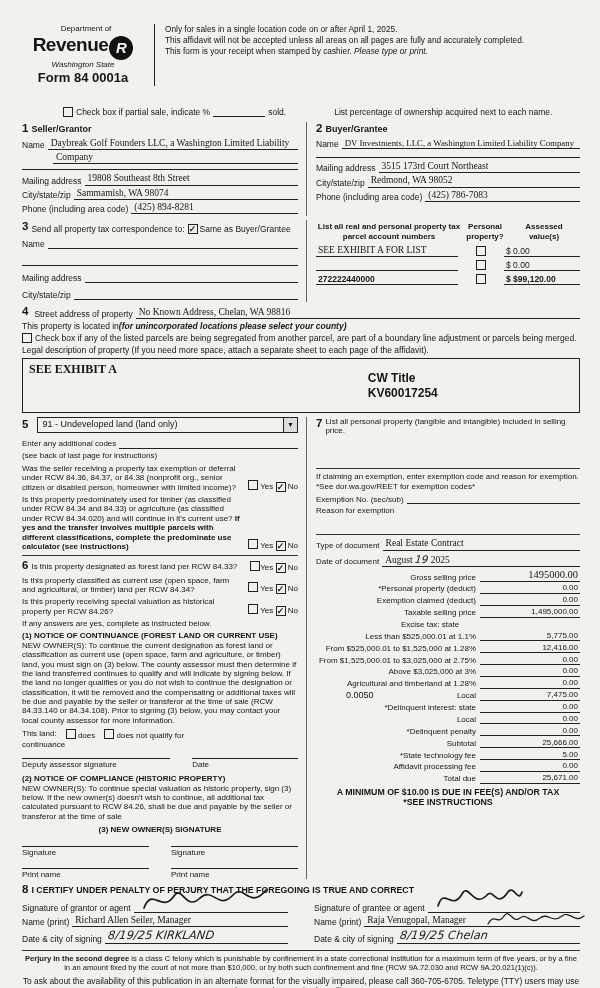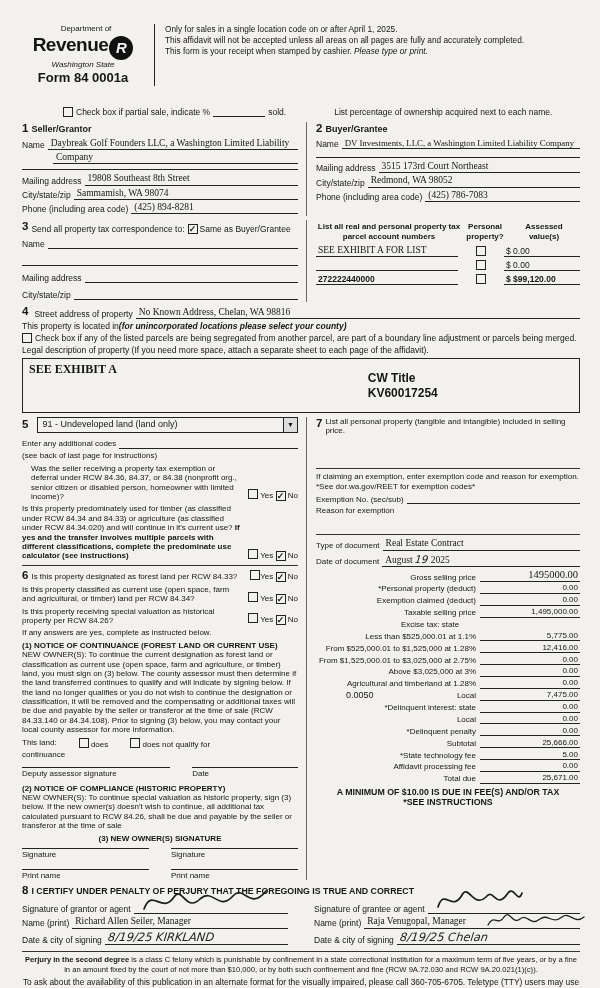--- a/index.html
+++ b/index.html
@@ -227,21 +227,21 @@
         <span class="dd">
             <span>91 - Undeveloped land (land only)</span>
             <span class="dd-btn">▼</span>
           </span>
       </div>
       <div class="fld" style="margin-top:5px;">
           <span>Enter any additional codes</span>
           <span class="fline"></span>
         </div>
       <div>(see back of last page for instructions)</div>
-      <div class="q" style="margin-top:4px;margin-left:9px;">
+      <div class="q" style="margin-top:4px;">
         <span class="qt">Was the seller receiving a property tax exemption or deferral under RCW 84.36, 84.37, or 84.38 (nonprofit org., senior citizen or disabled person, homeowner with limited income)?</span>
         <span class="yn"><span class="cb"></span> <span>Yes</span> <span class="cb">✓</span> <span>No</span></span>
       </div>
       <div class="q">
         <span class="qt"><span>Is this property predominately used for timber (as classified under RCW 84.34 and 84.33) or agriculture (as classified under RCW 84.34.020) and will continue in it's current use? </span><span class="b">If yes and the transfer involves multiple parcels with different classifications, complete the predominate use calculator (see instructions)</span></span>
         <span class="yn"><span class="cb"></span> <span>Yes</span> <span class="cb">✓</span> <span>No</span></span>
       </div>
       <hr class="thin" style="margin-top:4px;">
       <div class="q">
           <span class="qt"><span class="secnum">6</span><span>Is this property designated as forest land per RCW 84.33?</span></span>
@@ -251,34 +251,34 @@
           <span class="qt">Is this property classified as current use (open space, farm and agricultural, or timber) land per RCW 84.34?</span>
         <span class="yn"><span class="cb"></span> <span>Yes</span> <span class="cb">✓</span> <span>No</span></span>
         </div>
       <div class="q">
           <span class="qt">Is this property receiving special valuation as historical property per RCW 84.26?</span>
         <span class="yn"><span class="cb"></span> <span>Yes</span> <span class="cb">✓</span> <span>No</span></span>
         </div>
       <div style="margin-top:2px;">If any answers are yes, complete as instructed below.</div>
       <div class="b" style="margin-top:3px;">(1) NOTICE OF CONTINUANCE (FOREST LAND OR CURRENT USE)</div>
       <div>NEW OWNER(S): To continue the current designation as forest land or classification as current use (open space, farm and agriculture, or timber) land, you must sign on (3) below. The county assessor must then determine if the land transferred continues  to qualify and will indicate by signing below. If the land no longer qualifies or you do not wish to continue the designation or classification, it will be removed and the compensating or additional taxes will be due and payable by the seller or transferor at the time of sale (RCW 84.33.140 or 84.34.108). Prior to signing (3) below, you may contact your local county assessor for more information.</div>
-      <div style="display:flex;margin-top:4px;gap:22px;">
+      <div style="display:flex;margin-top:4px;gap:9px;">
         <span>This land:</span>
         <span><span class="cb"></span> <span>does</span></span>
         <span><span class="cb"></span> <span>does not qualify for</span></span>
       </div>
       <div>continuance</div>
       <div class="sigpair">
         <div class="sigcell" style="flex:1.4;"><div class="ln"></div><span>Deputy assessor signature</span></div>
         <div class="sigcell"><div class="ln"></div><span>Date</span></div>
       </div>
       <div class="b" style="margin-top:5px;">(2) NOTICE OF COMPLIANCE (HISTORIC PROPERTY)</div>
       <div>NEW OWNER(S): To continue special valuation as historic property, sign (3) below. If the new owner(s) doesn't wish to continue, all additional tax calculated pursuant to RCW 84.26, shall be due and payable by the seller or transferor at the time of sale</div>
       <div class="b" style="text-align:center;margin-top:4px;">(3) NEW OWNER(S) SIGNATURE</div>
-      <div class="sigpair" style="margin-top:4px;justify-content:flex-end;">
+      <div class="sigpair" style="margin-top:12px;justify-content:flex-end;">
         <div class="sigcell"><div class="ln"></div><span>Signature</span></div>
         <div class="sigcell"><div class="ln"></div><span>Signature</span></div>
       </div>
       <div class="sigpair" style="margin-top:10px;">
         <div class="sigcell"><div class="ln"></div><span>Print name</span></div>
         <div class="sigcell"><div class="ln"></div><span>Print name</span></div>
       </div>
     </div>
 
     <div class="colR qsmall">

